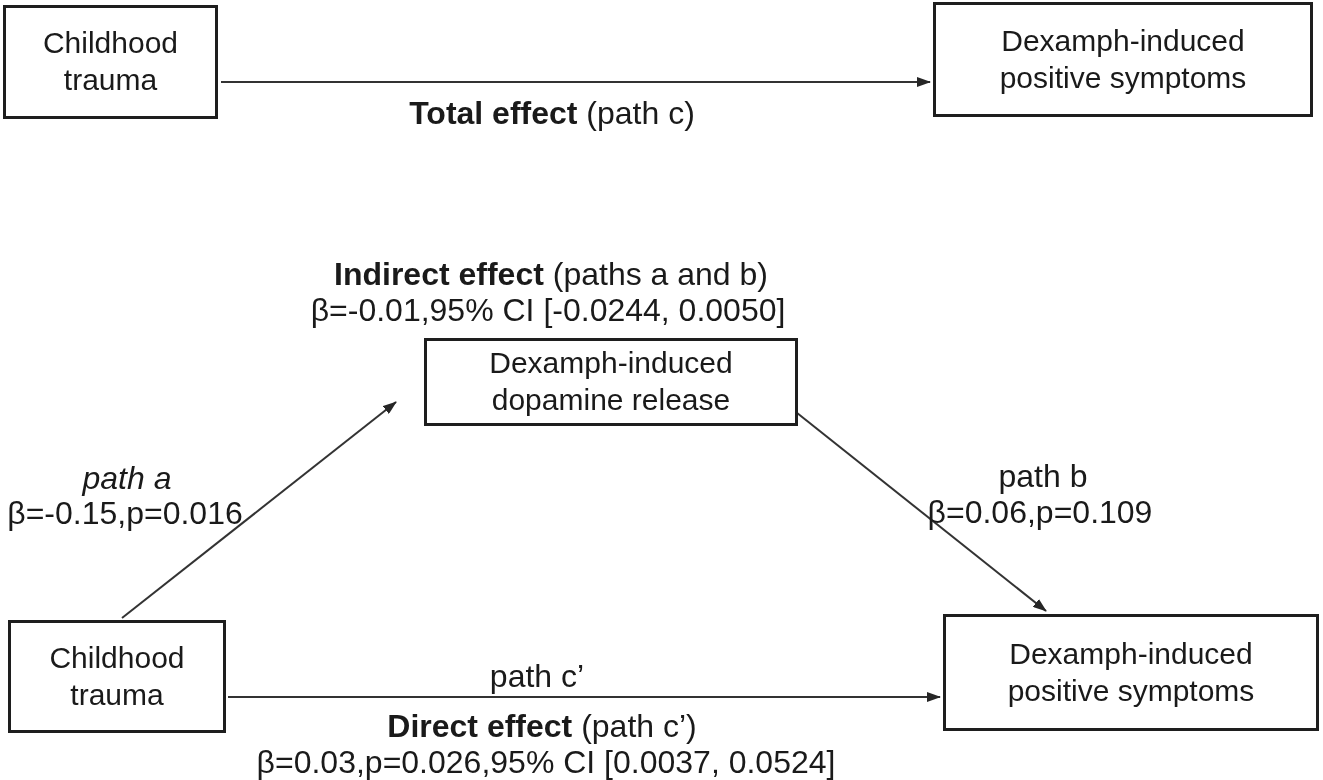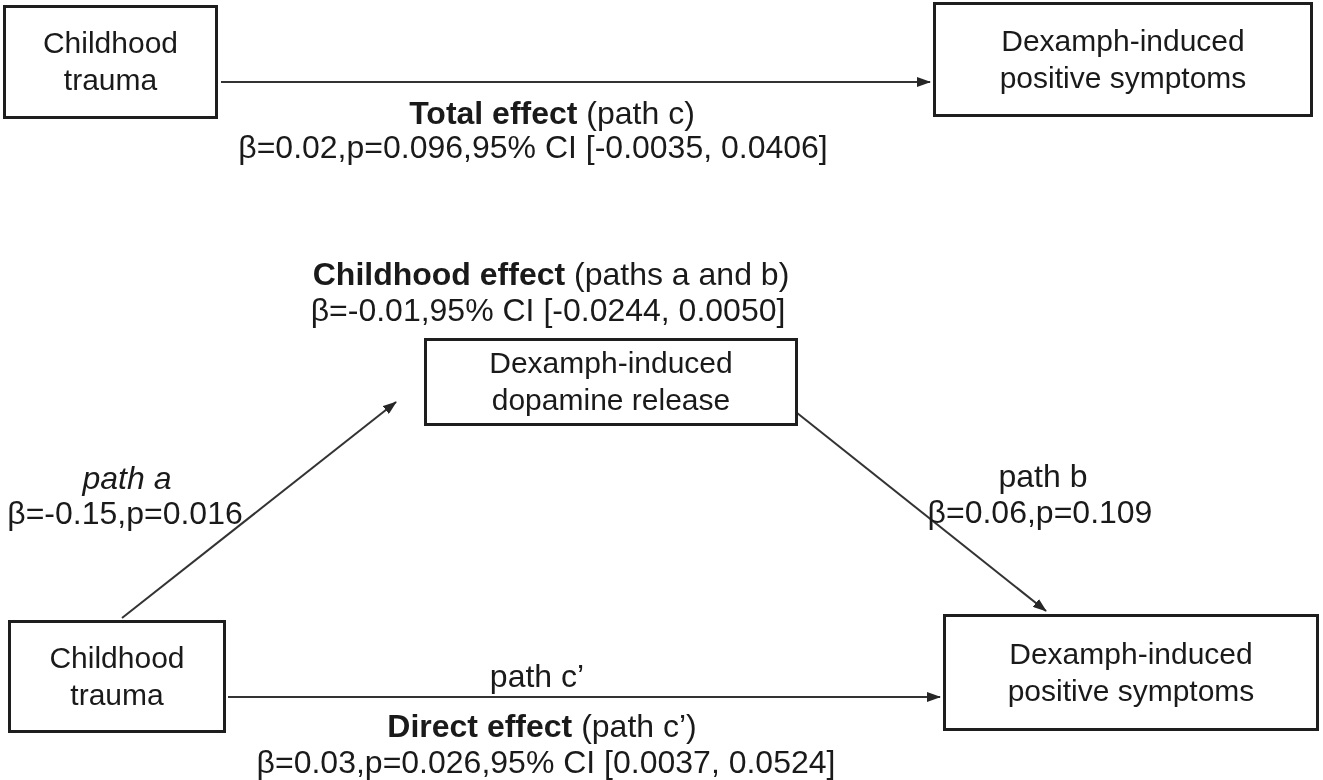--- a/index.html
+++ b/index.html
@@ -97,23 +97,22 @@
   <div class="node node-bottom-left">
     <span>Childhood trauma</span>
   </div>
 
   <div class="node node-bottom-right">
     <span>Dexamph-induced positive symptoms</span>
   </div>
 
   <div class="lbl lbl-total-name"><span class="b">Total effect</span><span> (path c)</span></div>
 
-  <div class="lbl lbl-total-stats">β=0.02,p=0.096,95% CI [-0.0035, 0.0406]</div>
 
-  <div class="lbl lbl-indirect-name"><span class="b">Childhood effect</span><span> (paths a and b)</span></div>
+  <div class="lbl lbl-indirect-name"><span class="b">Indirect effect</span><span> (paths a and b)</span></div>
 
   <div class="lbl lbl-indirect-stats">β=-0.01,95% CI [-0.0244, 0.0050]</div>
 
   <div class="lbl lbl-path-a">path a</div>
   <div class="lbl lbl-path-a-stats">β=-0.15,p=0.016</div>
 
   <div class="lbl lbl-path-b">path b</div>
   <div class="lbl lbl-path-b-stats">β=0.06,p=0.109</div>
 
   <div class="lbl lbl-path-c-prime">path c’</div>

